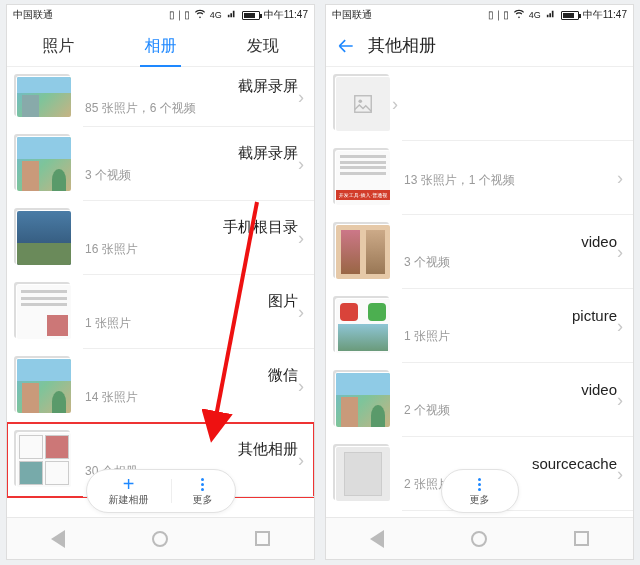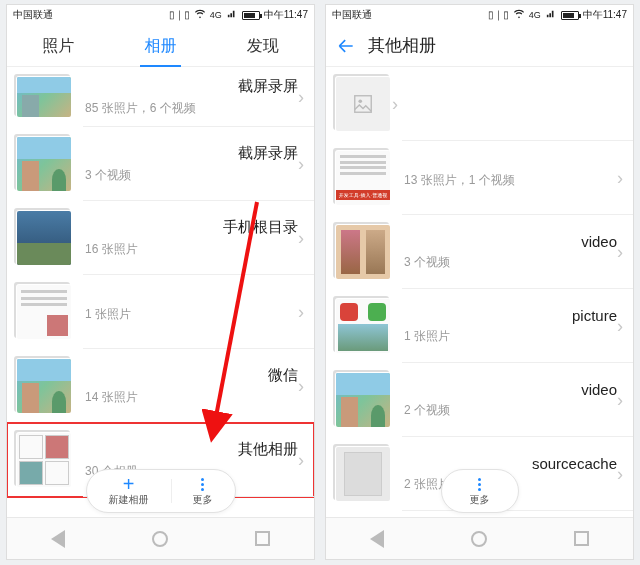--- a/index.html
+++ b/index.html
@@ -264,20 +264,21 @@
     </div>
 
     <div class="row">
       <div class="thumb stacked docthumb">
         <div class="line" style="top:10%"></div>
           <div class="line" style="top:22%"></div>
         <div class="line" style="top:34%"></div>
         <div style="position:absolute;bottom:5%;right:5%;width:40%;height:40%;background:#c77"></div>
       </div>
       <div class="info">
+        <div class="title">图片</div>
         <div class="sub">1 张照片</div>
       </div>
       <span class="chev">›</span>
     </div>
 
     <div class="row">
       <div class="thumb stacked">
         <div class="sky"></div>
           <div class="build"></div>
           <div class="tree"></div>

